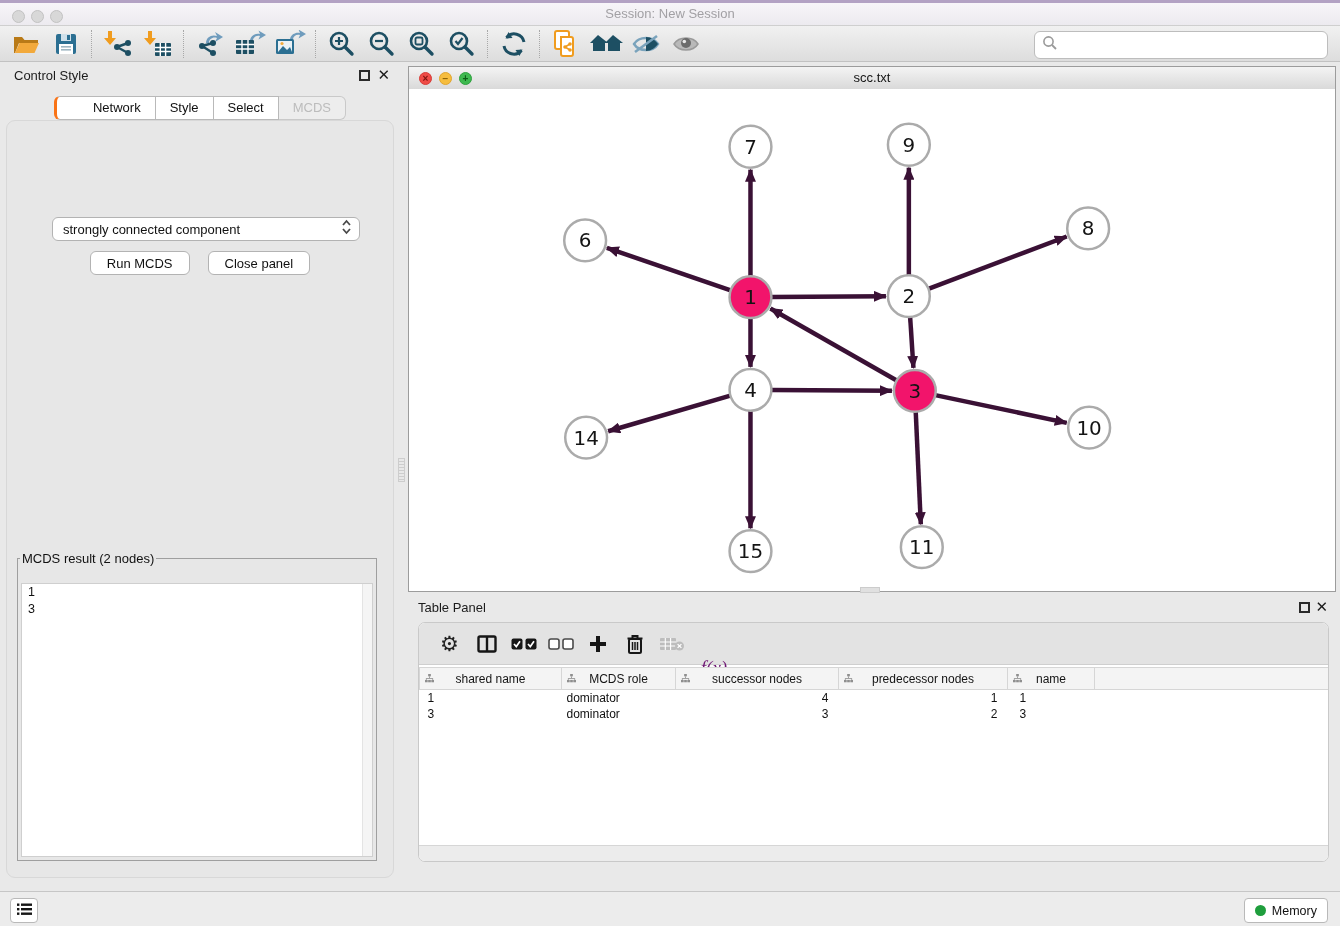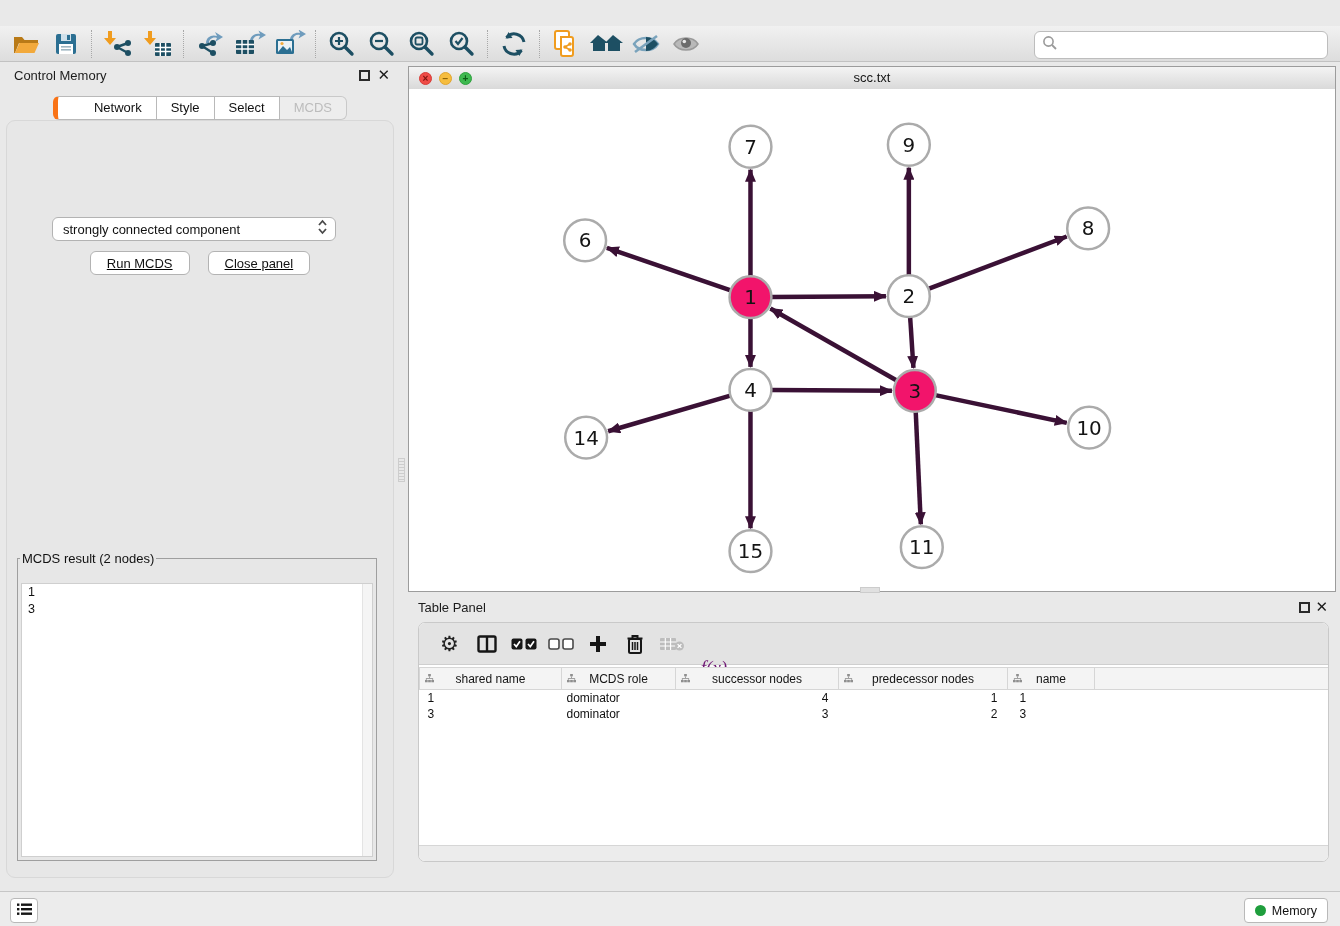--- a/index.html
+++ b/index.html
@@ -33,30 +33,30 @@
   .panel-title{position:absolute;left:14px;top:6px;font-size:13px;color:#1c1c1c;}
   .float-ic{position:absolute;width:11px;height:11px;border:2px solid #2a2a2a;box-sizing:border-box;cursor:pointer;}
   .close-ic{position:absolute;font-size:15px;font-weight:bold;color:#1a1a1a;cursor:pointer;
     font-family:"DejaVu Sans",sans-serif;line-height:14px;}
   #cp-float{right:30px;top:8px;} #cp-close{right:10px;top:6px;}
   #cp-inner{position:absolute;left:6px;right:6px;top:58px;bottom:12px;
     background:#e7e7e7;border:1px solid #d8d8d8;border-radius:9px;}
   #cp-tabs{position:absolute;left:0;right:0;top:34px;display:flex;justify-content:center;z-index:2;}
   .tab{height:22px;line-height:22px;padding:0 14px;font-size:13px;background:#fff;
     border:1px solid #b9b9b9;border-left:none;color:#111;cursor:pointer;}
-  .tab:first-child{border-left:5px solid #f97316;border-radius:6px 0 0 6px;padding-left:36px;}
+  .tab:first-child{border-left:3px solid #f97316;border-radius:6px 0 0 6px;padding-left:36px;}
   .tab:last-child{border-radius:0 6px 6px 0;}
   .tab.dim{background:#ededed;color:#bcbcbc;border-color:#c9c9c9;}
   #opt-label{position:absolute;left:0;right:0;top:76px;text-align:center;font-size:13px;color:#111;}
-  #opt-select{position:absolute;left:45px;top:96px;width:284px;height:24px;background:#fff;
+  #opt-select{position:absolute;left:45px;top:96px;width:308px;height:24px;background:#fff;
     border:1px solid #b3b3b3;border-radius:6px;box-sizing:border-box;display:flex;
     align-items:center;cursor:pointer;}
   #opt-select .val{flex:1;font-size:13px;color:#111;padding-left:10px;}
   #opt-select .chev{margin-right:7px;}
-  #cp-buttons{position:absolute;left:0;right:0;top:130px;display:flex;justify-content:center;gap:18px;text-decoration:underline;}
+  #cp-buttons{position:absolute;left:0;right:0;top:130px;display:flex;justify-content:center;gap:18px;}
   .btn{height:24px;padding:0 16px;background:#fff;border:1px solid #b3b3b3;border-radius:6px;
     font-size:13px;color:#111;cursor:pointer;font-family:"Liberation Sans",sans-serif;}
   #mcds-result{position:absolute;left:10px;right:16px;top:430px;bottom:16px;
     border:1px solid #9f9f9f;margin:0;padding:2px;background:#e7e7e7;}
   #mcds-result legend{font-size:13px;color:#111;padding:0 2px;}
   #mcds-result .list{position:absolute;left:3px;right:3px;top:17px;bottom:3px;background:#fff;
     border:1px solid #cfcfcf;overflow:hidden;}
   #mcds-result .scroll{position:absolute;right:0;top:0;bottom:0;width:9px;background:#f5f5f5;border-left:1px solid #e4e4e4;}
   .result-line{font-size:12.5px;color:#111;padding:1px 0 1px 6px;line-height:15px;}
 
@@ -117,20 +117,26 @@
     border:1px solid #b9b9b9;border-radius:4px;display:flex;align-items:center;gap:6px;
     padding:0 10px;cursor:pointer;}
   #memory-btn .dot{width:11px;height:11px;border-radius:50%;background:#1f9e3d;}
   #memory-btn .lbl{font-size:12.5px;color:#111;}
 </style>
 </head>
 <body>
 
 <div id="app">
 
+  <div id="titlebar" class="abs">
+    <span class="tl" style="left:12px"></span>
+    <span class="tl" style="left:31px"></span>
+    <span class="tl" style="left:50px"></span>
+    <div id="win-title">Session: New Session</div>
+  </div>
 
   <div id="toolbar" class="abs">
     <div class="tb-btn">
       <svg width="30" height="26" viewBox="0 0 30 26">
           <path d="M3 6h8l2.5 3H27v3H8L4 22H3z" fill="#b97a17"></path>
           <path d="M4 22l4.5-10H28L23.5 22z" fill="#f2a93b"></path>
         </svg>
     </div>
     <div class="tb-btn">
       <svg width="26" height="26" viewBox="0 0 26 26">
@@ -268,21 +274,21 @@
             <circle cx="6.5" cy="6.5" r="4.6" fill="none" stroke="#9a9a9a" stroke-width="1.6"></circle>
             <path d="M10 10l4 4" stroke="#9a9a9a" stroke-width="1.8"></path>
           </svg>
       </span>
       <input id="search-input" type="text" placeholder="" style="">
     </div>
   </div>
 
   <div id="control-panel" class="abs">
     <div class="panel-head">
-      <span class="panel-title">Control Memory</span>
+      <span class="panel-title">Control Style</span>
       <span class="float-ic" id="cp-float"></span>
       <span class="close-ic" id="cp-close">✕</span>
     </div>
     <div id="cp-inner">
       <div id="opt-select">
         <span class="val">strongly connected component</span>
         <span class="chev">
           <svg width="11" height="16" viewBox="0 0 11 16">
               <path d="M2 6l3.5-4L9 6" fill="none" stroke="#4a4a4a" stroke-width="1.8"></path>
               <path d="M2 10l3.5 4L9 10" fill="none" stroke="#4a4a4a" stroke-width="1.8"></path>

